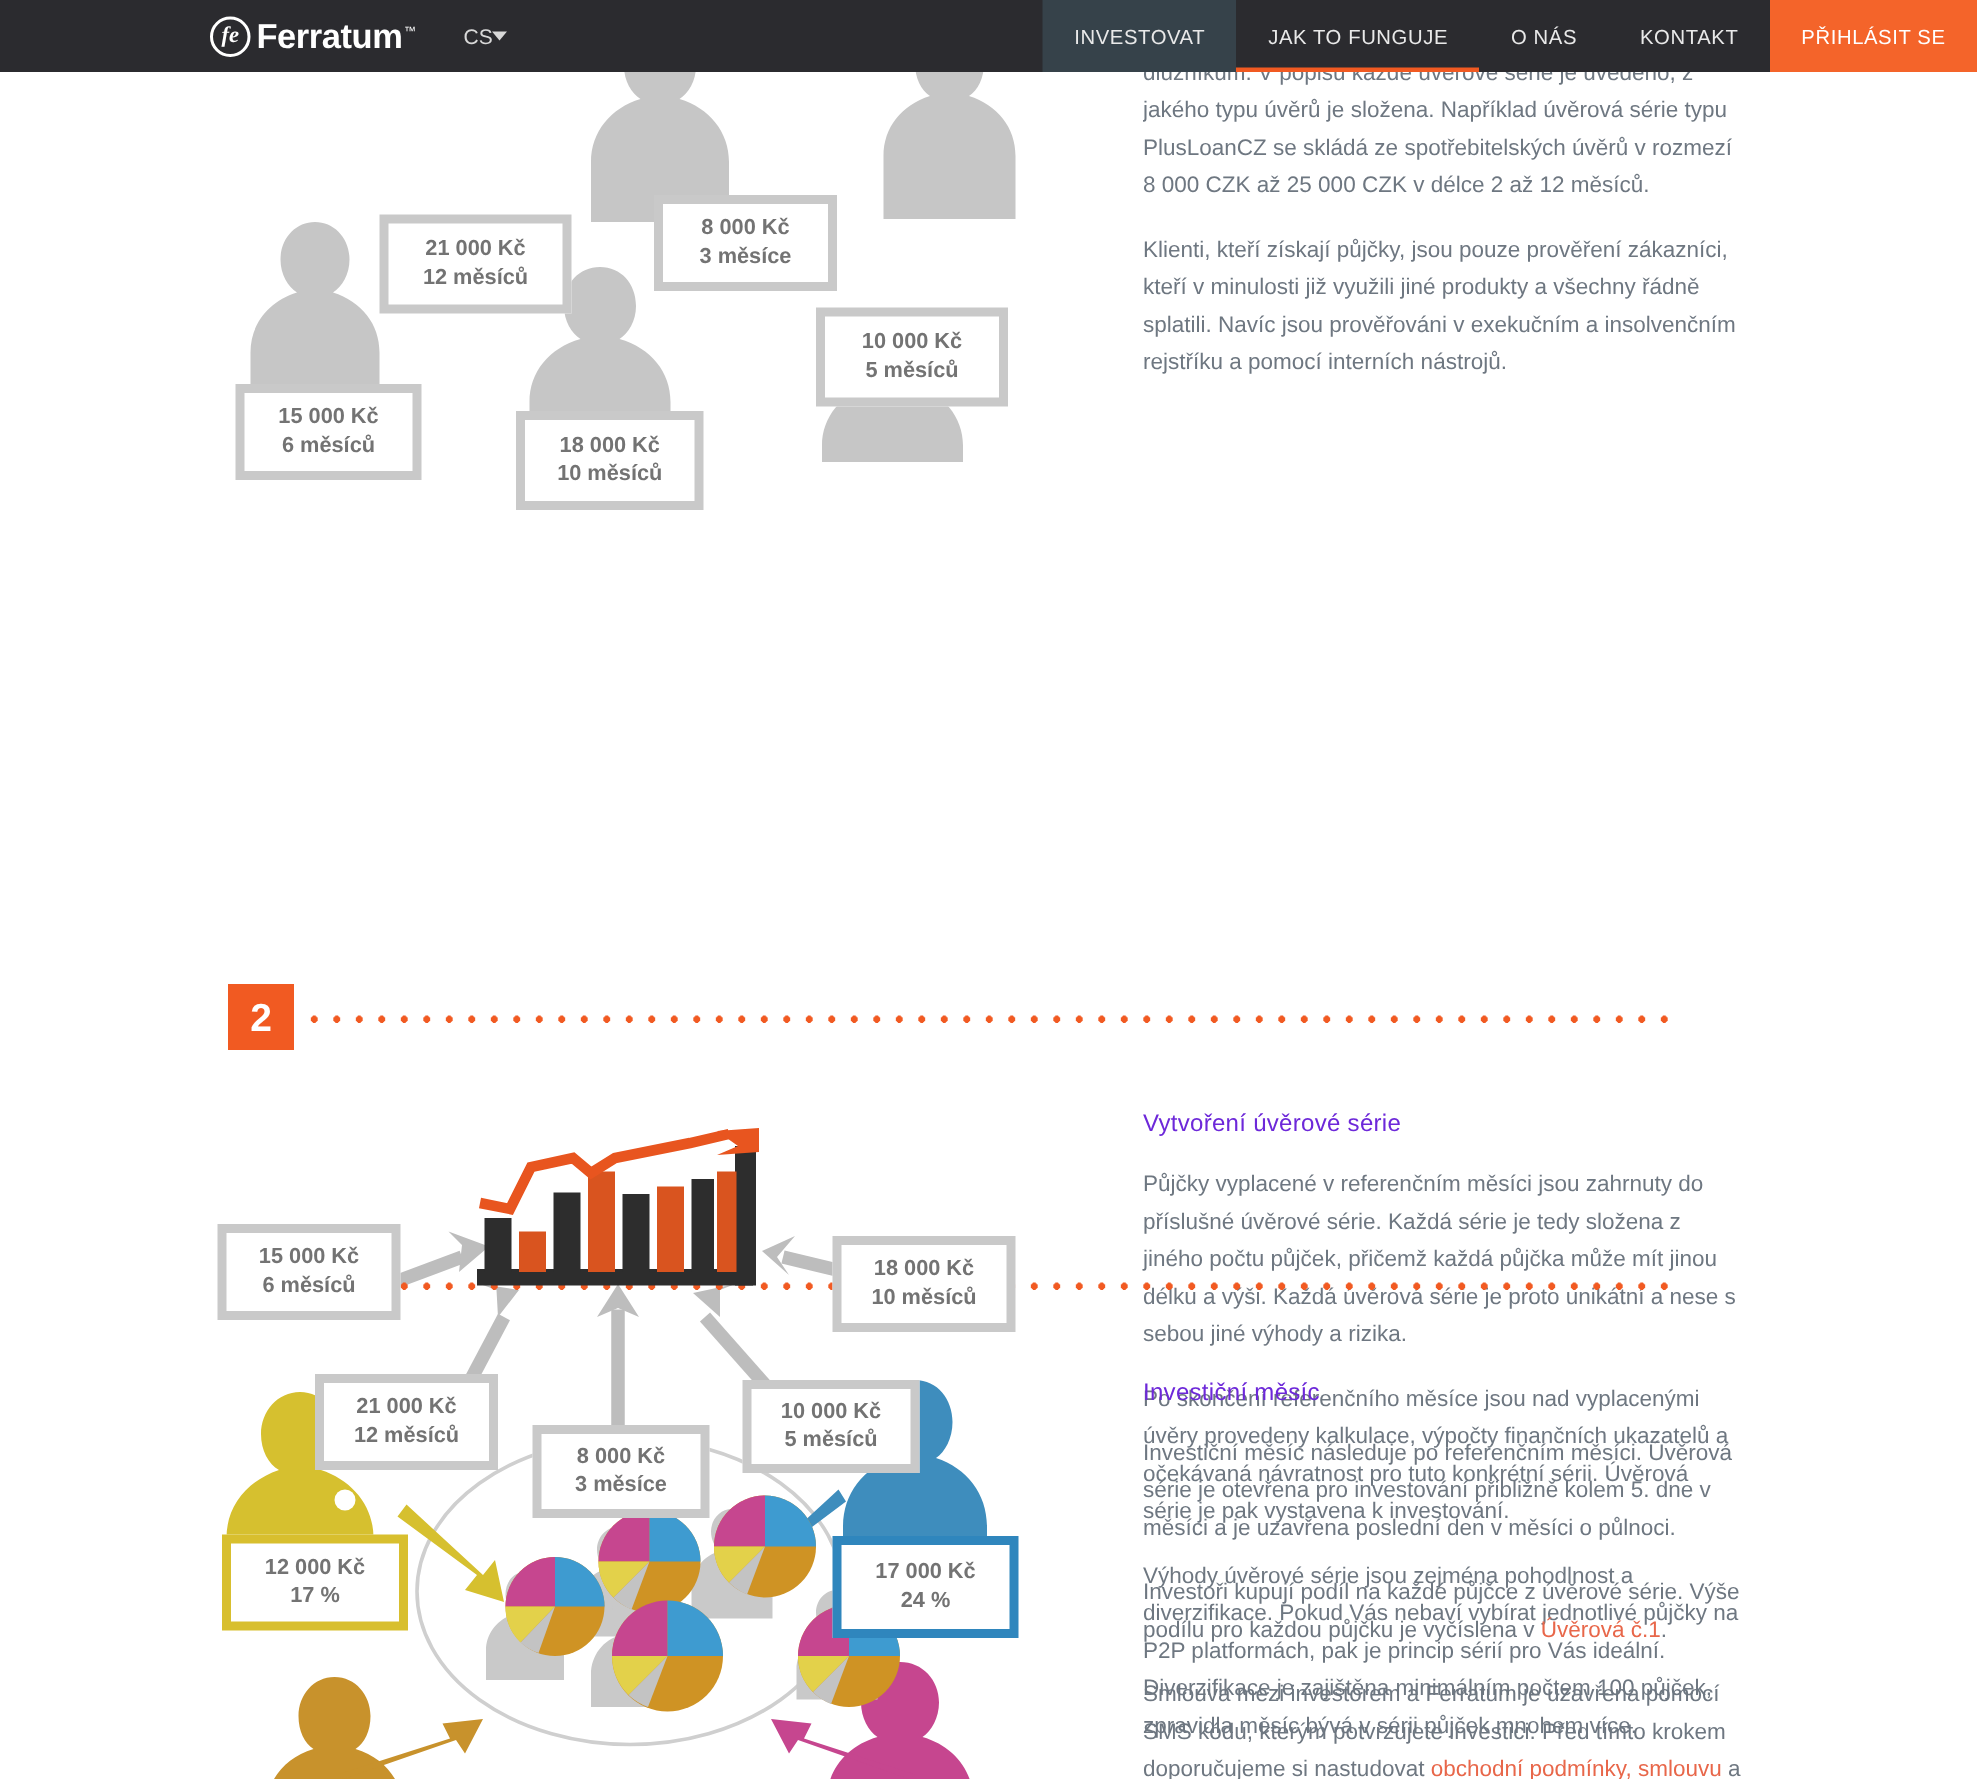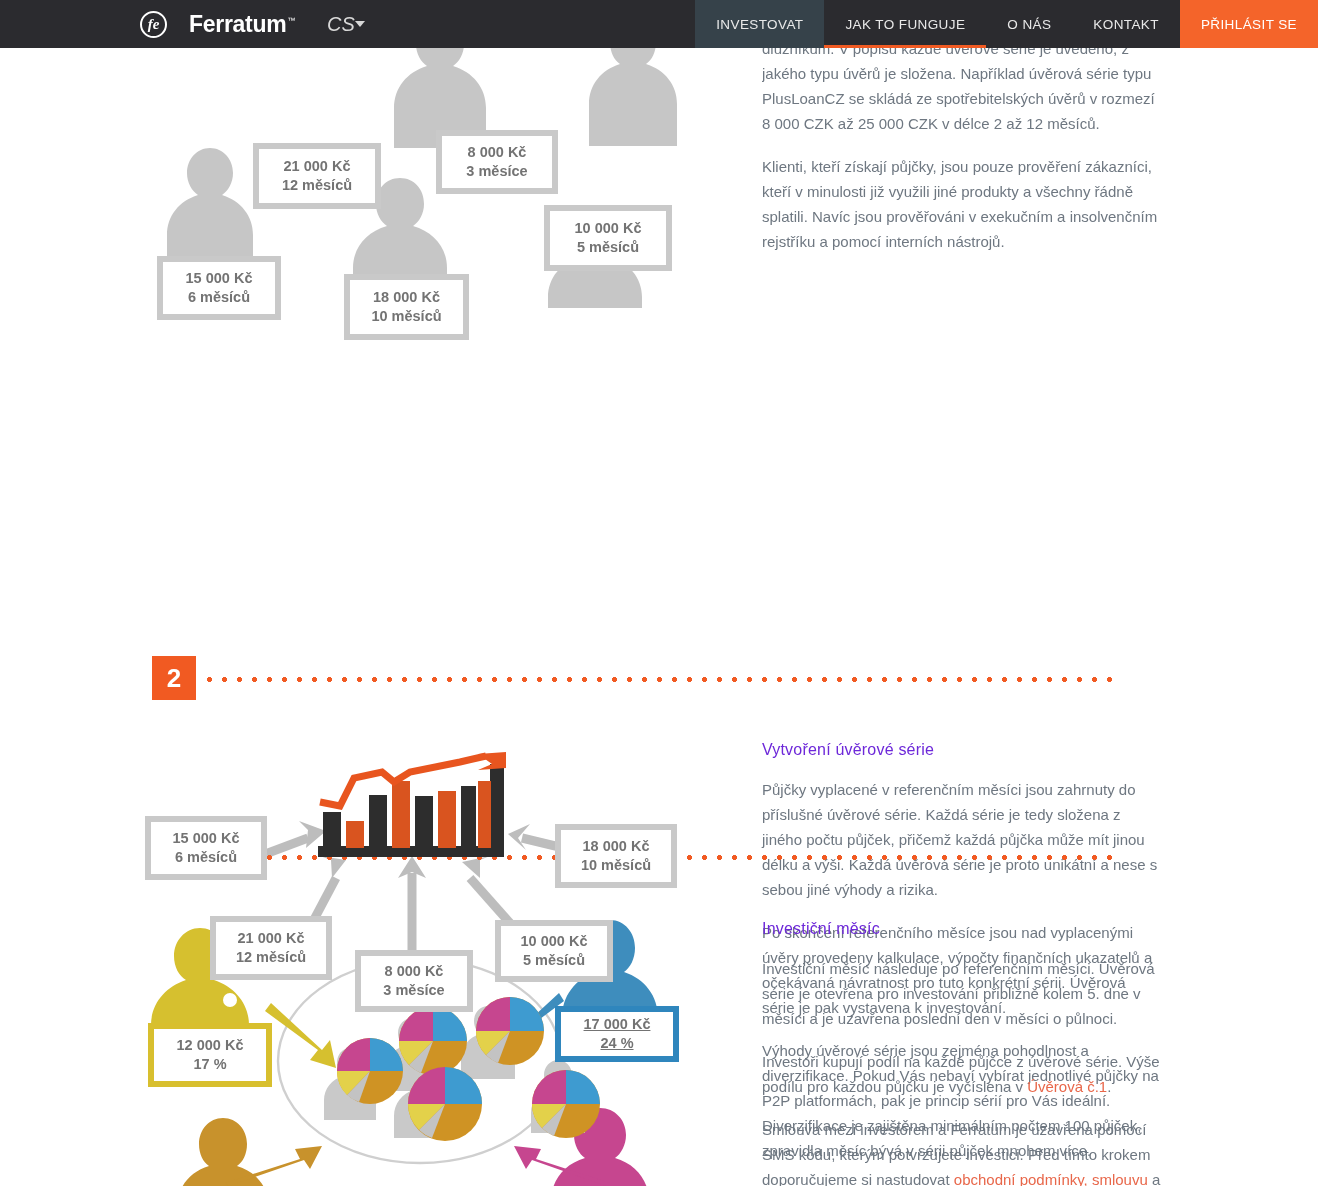--- a/index.html
+++ b/index.html
@@ -11,41 +11,41 @@
     overflow:hidden;
     position:relative;
   }
 
   
   #topnav{
     position:absolute; left:0; top:0; width:1318px; height:48px;
     background:#2b2b2f; display:flex; align-items:stretch; z-index:30;
   }
   .nav-left{ display:flex; align-items:center; padding-left:140px; }
-  .logo{ display:flex; align-items:center; gap:22px; }
+  .logo{ display:flex; align-items:center; gap:4px; }
   .logo-mark{
     width:27px; height:27px; border-radius:50%;
     border:2.5px solid #ffffff; position:relative; flex:0 0 auto;
   }
   .logo-mark span{
     position:absolute; left:0; top:0; width:100%; height:100%;
     display:flex; align-items:center; justify-content:center;
     color:#fff; font-family:"Liberation Serif", serif;
     font-style:italic; font-size:15px; font-weight:700; line-height:1;
   }
   .logo-text{
     color:#ffffff; font-size:23px; font-weight:bold; letter-spacing:-.3px;
     position:relative;
   }
   .logo-tm{
     font-size:8px; vertical-align:super; font-weight:normal; margin-left:1px;
   }
   .lang{
     display:flex; align-items:center; gap:0; margin-left:32px;
-    color:#d8d8d8; font-size:20px; cursor:pointer;font-style:italic;
+    color:#d8d8d8; font-size:14px; cursor:pointer;
   }
   .chev{ width:0;height:0;border-left:5px solid transparent;border-right:5px solid transparent;border-top:6px solid #d8d8d8; }
 
   .nav-right{ margin-left:auto; display:flex; align-items:stretch; }
   .nav-item{
     display:flex; align-items:center; padding:0 21px;
     color:#e9e9e9; font-size:13.5px; letter-spacing:.4px;
     cursor:pointer; position:relative; white-space:nowrap;justify-content:center;
   }
   .nav-item.active-bg{ background:#36424a; }
@@ -342,21 +342,21 @@
           <path d="M426 186 L460 186 A34 34 0 0 0 426 152 Z" fill="#3e9bd0"></path>
           <path d="M426 186 L392 186 A34 34 0 0 0 402 210 Z" fill="#e3d14a"></path>
           <path d="M426 186 L402 210 A34 34 0 0 0 414 218 Z" fill="#c3c3c3"></path>
         </g>
       </svg>
 
       <div class="cbox yellow" style="left:8px; top:105px; width:124px; height:64px;">
         <span>12 000 Kč</span>
         <span>17 %</span>
       </div>
-      <div class="cbox blue" style="left:415px; top:88px; width:124px; height:56px;text-decoration:underline;">
+      <div class="cbox blue" style="left:415px; top:106px; width:124px; height:68px;">
         <span>17 000 Kč</span>
         <span>24 %</span>
       </div>
     </div>
 
     <div class="txtcol" style="top:82px;">
       <h2>Investiční měsíc</h2>
       <p>Investiční měsíc následuje po referenčním měsíci. Úvěrová série je otevřena pro investování přibližně kolem 5. dne v měsíci a je uzavřena poslední den v měsíci o půlnoci.</p>
       <p><span>Investoři kupují podíl na každé půjčce z úvěrové série. Výše podílu pro každou půjčku je vyčíslena v </span><a href="#">Úvěrová č.1</a><span>.</span></p>
       <p><span>Smlouva mezi investorem a Ferratum je uzavřena pomocí SMS kódu, kterým potvrzujete investici. Před tímto krokem doporučujeme si nastudovat </span><a href="#">obchodní podmínky, smlouvu</a><span> a </span></p>

